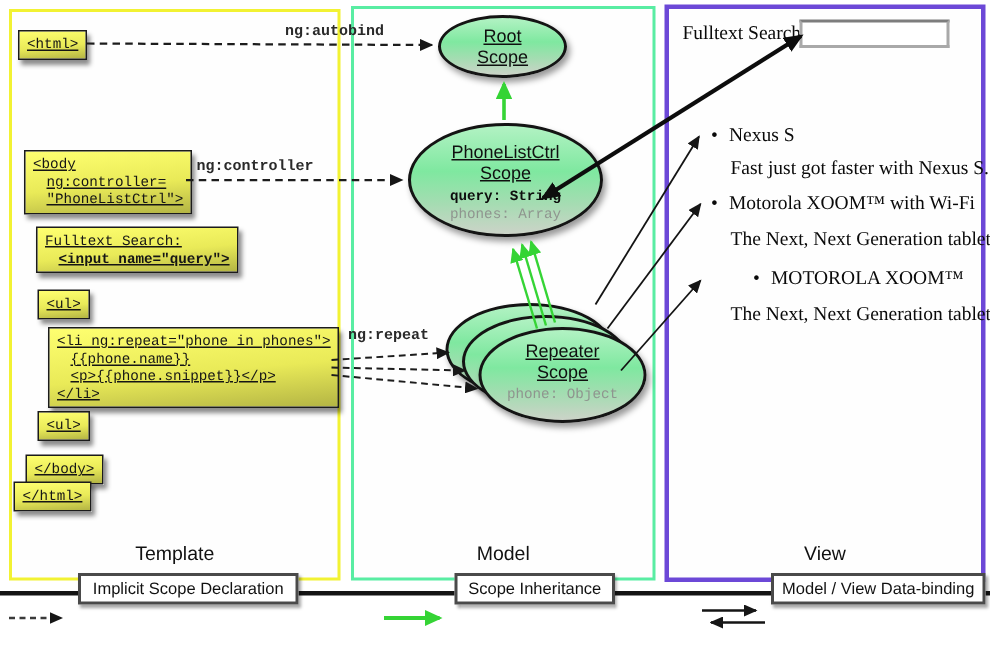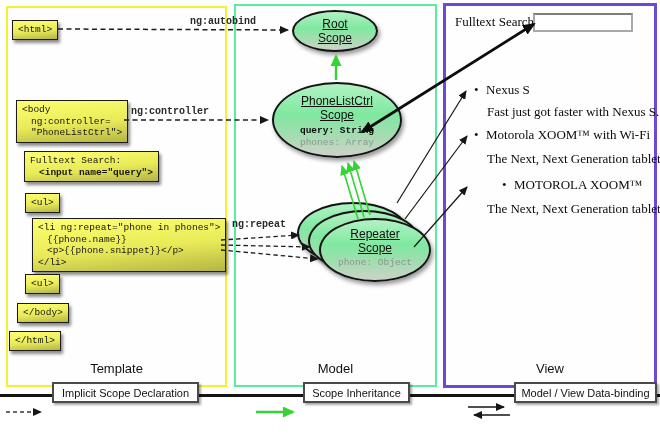--- a/index.html
+++ b/index.html
@@ -8,21 +8,21 @@
   .col{position:absolute;background:#fefefe;}
   .col-template{left:6px;top:6px;width:217px;height:377px;border:2px solid #f2f233;}
   .col-model{left:234px;top:4px;width:199px;height:379px;border:2px solid #59eda3;}
   .col-view{left:443px;top:3px;width:208px;height:379px;border:3px solid #6c48d7;}
   .col-label{position:absolute;text-align:center;font-size:13px;color:#111;z-index:4;}
 
   .code-box{position:absolute;z-index:3;border:1.5px solid #1b1b1b;
             background:linear-gradient(175deg,#feff70 0%,#e9ea58 55%,#b4b544 100%);
             box-shadow:2px 3px 3px rgba(0,0,0,0.45);
             font-family:"Liberation Mono","DejaVu Sans Mono",monospace;
-            font-size:9.5px;line-height:1.22;color:#151515;padding:3px 5px;white-space:nowrap;}
+            font-size:9.5px;line-height:1.22;color:#151515;padding:3px 5px;white-space:nowrap;text-decoration:underline;}
   .code-box .indent{padding-left:9px;}
   .code-box .b{font-weight:bold;}
 
   .ellipse{position:absolute;border:2px solid #141414;border-radius:50%;
            background:linear-gradient(180deg,#b2f2c3 0%,#7fe8a0 42%,#a5dcb2 72%,#ccd3c8 100%);
            box-shadow:2px 3px 4px rgba(0,0,0,0.4);text-align:center;color:#101010;}
   .etitle{font-size:12px;line-height:1.13;text-decoration:underline;}
   .eprop{font-family:"Liberation Mono","DejaVu Sans Mono",monospace;font-size:9.5px;line-height:1.25;}
   .eprop .bold{font-weight:bold;color:#0d0d0d;}
   .eprop .dim{color:#8f958f;}
@@ -82,21 +82,21 @@
   </div>
 
   <div class="code-box" style="left:25px;top:274px;">
     <div>&lt;ul&gt;</div>
   </div>
 
   <div class="code-box" style="left:17px;top:303px;">
     <div>&lt;/body&gt;</div>
   </div>
 
-  <div class="code-box" style="left:9px;top:331px;">
+  <div class="code-box" style="left:9px;top:321px;">
     <div>&lt;/html&gt;</div>
   </div>
 
   <div class="arrow-label" style="left:146px;top:16px;padding-left:44px;">ng:autobind</div>
   <div class="arrow-label" style="left:131px;top:106px;">ng:controller</div>
   <div class="arrow-label" style="left:232px;top:219px;">ng:repeat</div>
 
   <div class="ellipse" style="left:292px;top:10px;width:82px;height:38px;z-index:3;">
     <div class="etitle" style="margin-top:6px;">
       <div>Root</div>

